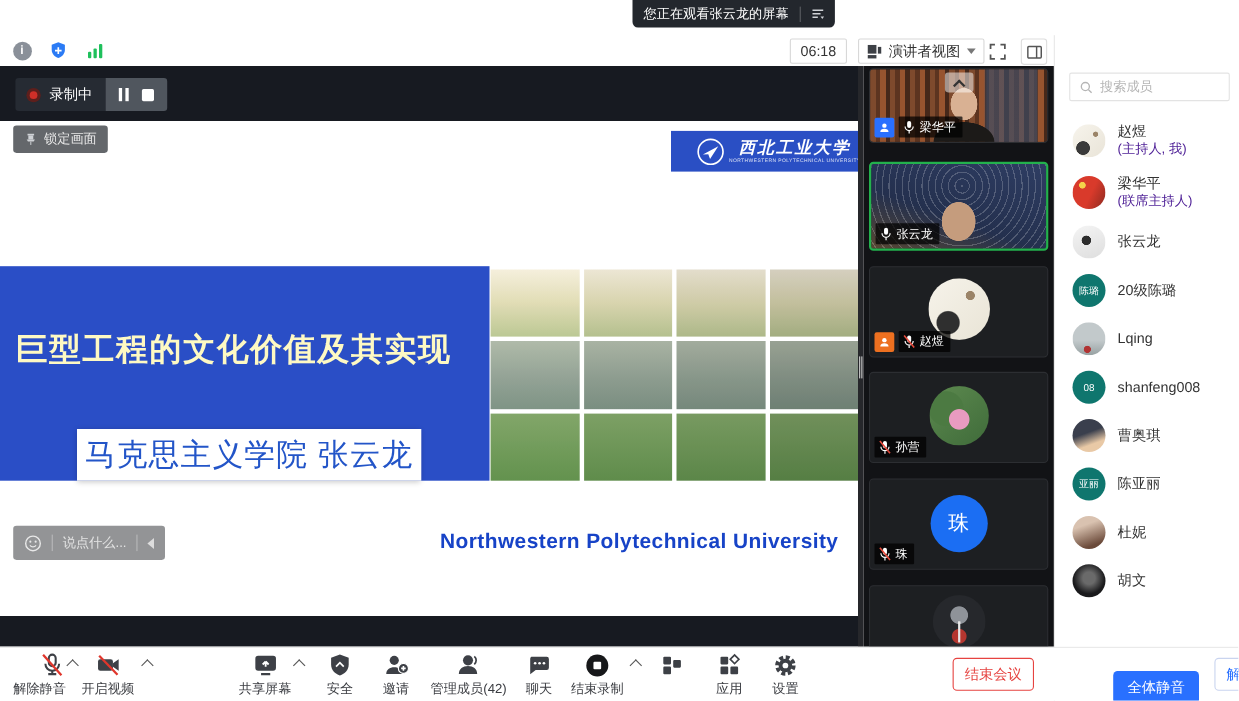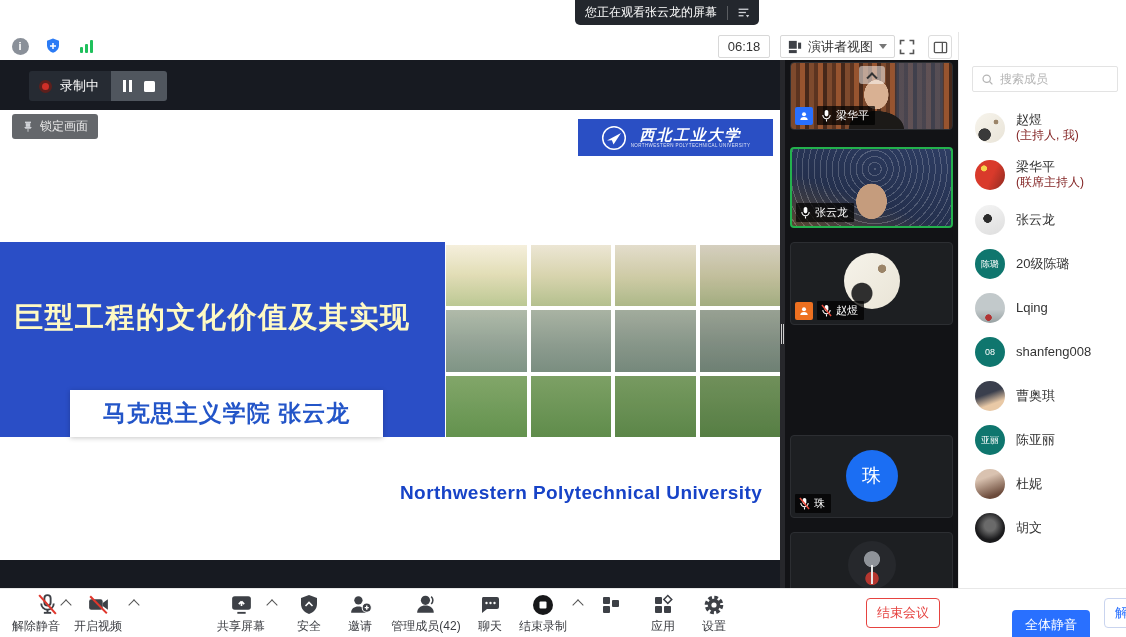--- a/index.html
+++ b/index.html
@@ -33,44 +33,44 @@
             display:flex; align-items:center; justify-content:center; cursor:pointer; background:#fff; }
   .mem-header { position:absolute; left:968px; top:38px; display:flex; align-items:center; gap:6px; font-size:13px; color:#333; }
 
   .vdiv { position:absolute; left:958px; top:32px; width:1px; height:605px; background:#e6e6e6; }
 
   
   .share-area { position:absolute; left:0; top:60px; width:780px; height:528px; background:#fff; overflow:hidden; }
   .lb-top { position:absolute; left:0; top:0; width:780px; height:50px; background:#171a21; }
   .lb-bottom { position:absolute; left:0; top:500px; width:780px; height:28px; background:#171a21; }
 
-  .rec-bar { position:absolute; left:14px; top:11px; height:30px; display:flex;margin-left:15px; }
+  .rec-bar { position:absolute; left:14px; top:11px; height:30px; display:flex; }
   .rec-left { display:flex; align-items:center; gap:8px; background:#262b33; border-radius:3px 0 0 3px; padding:0 12px 0 10px; }
   .rec-dot { width:13px; height:13px; border-radius:50%; background:#5d1f1c; position:relative; }
   .rec-dot::after { content:""; position:absolute; left:3px; top:3px; width:7px; height:7px; border-radius:50%; background:#cf2f28; }
   .rec-label { color:#fff; font-size:13px; }
   .rec-btns { display:flex; align-items:center; gap:12px; background:#50565e; border-radius:0 3px 3px 0; padding:0 12px; }
   .pause-ic { display:flex; gap:3px; cursor:pointer; }
   .pause-ic span { width:3px; height:12px; background:#fff; display:block; }
   .stop-ic { width:11px; height:11px; background:#fff; border-radius:1.5px; cursor:pointer; }
 
   .lock-pill { position:absolute; left:12px; top:54px; height:25px; background:rgba(92,95,99,.95); border-radius:3px;
                display:flex; align-items:center; gap:6px; padding:0 10px; color:#e8e8e8; font-size:12px; cursor:pointer; }
 
-  .npu-logo { position:absolute; left:578px; top:59px; width:195px; height:37px; background:#2a4fc4;
+  .npu-logo { position:absolute; left:610px; top:59px; width:195px; height:37px; background:#2a4fc4;
               display:flex; align-items:center; justify-content:center; gap:4px; }
   .npu-text { display:flex; flex-direction:column; align-items:center; }
   .npu-cn { color:#fff; font-size:15px; font-weight:bold; letter-spacing:2px; font-style:italic; line-height:16px; }
   .npu-en { color:rgba(255,255,255,.85); font-size:4.5px; letter-spacing:.4px; line-height:6px; }
 
   .slide-banner { position:absolute; left:0; top:182px; width:445px; height:195px; background:#2a4ec6; }
   .slide-title { position:absolute; left:14px; top:56px; color:#fef9c3; font-size:29px; font-weight:bold; letter-spacing:1.5px; }
   .slide-subbox { position:absolute; left:70px; top:148px; width:313px; height:47px; background:#fff;
                   box-shadow:0 1px 5px rgba(0,0,0,.22); display:flex; align-items:center; justify-content:center; }
-  .slide-sub { color:#2355c8; font-size:23px; font-weight:bold; letter-spacing:1px; }
+  .slide-sub { color:#2355c8; font-size:28px; font-weight:normal; letter-spacing:1px; }
 
   .collage { position:absolute; left:446px; top:185px; width:334px; height:192px; display:grid;
              grid-template-columns:repeat(4,1fr); grid-template-rows:repeat(3,1fr); gap:4px; }
   .ct { width:100%; height:100%; }
   .ct.r1 { background:linear-gradient(180deg,#ece6d4 0%,#d8d4ae 50%,#b4c08e 100%); }
   .ct.r2 { background:linear-gradient(180deg,#a9b3a3 0%,#8d9c8f 55%,#7a8e80 100%); }
   .ct.r3 { background:linear-gradient(180deg,#7da065 0%,#5f8c4b 100%); }
   .ct:nth-child(4n+1){ filter:brightness(1.04);} .ct:nth-child(4n+3){ filter:brightness(.96);} .ct:nth-child(4n){ filter:brightness(.9);}
 
   .slide-footer { position:absolute; left:400px; top:422px; color:#1743c7; font-size:19px; font-weight:bold; letter-spacing:.4px; }
@@ -135,21 +135,21 @@
   .searchbox { position:absolute; left:13px; top:34px; width:146px; height:26px; border:1px solid #e3e3e3; border-radius:2px;
                display:flex; align-items:center; gap:6px; padding:0 8px; background:#fff; }
   .searchbox input { border:none; outline:none; width:100px; font-size:12px; color:#a21caf; font-family:"Liberation Sans",sans-serif; }
   .searchbox input::placeholder { color:#b5b5b5; }
   .mem-list { position:absolute; left:0; top:72px; width:167px; }
   .mrow { display:flex; align-items:center; gap:11px; padding-left:16px; height:44px; cursor:pointer; }
   .mrow.tall { height:47px; }
   .m-av { width:30px; height:30px; border-radius:50%; flex:0 0 30px; }
   .m-av.txt { background:#0f766e; color:#fff; font-size:9px; display:flex; align-items:center; justify-content:center; letter-spacing:0; }
   .m-name { font-size:13px; color:#333; line-height:16px; }
-  .m-role { font-size:12px; color:#7f1d1d; line-height:15px; }
+  .m-role { font-size:12px; color:#4c1d95; line-height:15px; }
   .av0 { background:radial-gradient(circle at 32% 72%, #3a3a3a 0 20%, transparent 22%), radial-gradient(circle at 70% 30%, #9b8468 0 7%, transparent 9%), linear-gradient(135deg,#f7f4ec,#e9e4d8); }
   .av1 { background:radial-gradient(circle at 30% 28%, #f5d24a 0 9%, transparent 11%), linear-gradient(115deg,#d93a2b 55%, #8c2a20 100%); }
   .av2 { background:radial-gradient(circle at 42% 45%, #2c2c2c 0 17%, transparent 19%), linear-gradient(160deg,#f4f4f4,#dedede); }
   .av4 { background:radial-gradient(circle at 45% 82%, #b13333 0 10%, transparent 12%), linear-gradient(180deg,#c2c9cb 55%, #97a1a2); }
   .av6 { background:linear-gradient(160deg,#3a3f4d 42%, #e9c9a6 72%); }
   .av8 { background:linear-gradient(160deg,#d9c2b0 30%, #6b4a3a 82%); }
   .av10 { background:radial-gradient(circle at 50% 42%, #6a6a6a 0 24%, #1a1a1c 62%); }
 
   
   .bottom-bar { position:absolute; left:0; top:588px; width:1126px; height:49px; background:#fff; border-top:1px solid #e8e8e8; }
@@ -294,20 +294,32 @@
         <div class="ct r2"></div>
         <div class="ct r2"></div>
       <div class="ct r3"></div>
         <div class="ct r3"></div>
         <div class="ct r3"></div>
         <div class="ct r3"></div>
     </div>
 
     <div class="slide-footer">Northwestern Polytechnical University</div>
 
+    <div class="chat-bar">
+      <svg width="16" height="16" viewBox="0 0 20 20">
+          <circle cx="10" cy="10" r="8.3" fill="none" stroke="#e8e8e8" stroke-width="1.6"></circle>
+          <circle cx="7" cy="8" r="1.2" fill="#e8e8e8"></circle>
+          <circle cx="13" cy="8" r="1.2" fill="#e8e8e8"></circle>
+          <path d="M6.5 12.3a4.5 4.5 0 0 0 7 0" stroke="#e8e8e8" stroke-width="1.4" fill="none"></path>
+        </svg>
+      <span class="chat-sep"></span>
+      <span>说点什么...</span>
+      <span class="chat-sep"></span>
+      <span class="chat-collapse"></span>
+    </div>
   </div>
 
   <div class="splitter">
       <span class="h1"></span>
       <span class="h2"></span>
     </div>
 
   <div class="video-col">
 
     <div class="vtile t1">
@@ -353,20 +365,32 @@
         <svg width="11" height="13" viewBox="0 0 12 14">
             <rect x="4" y="1" width="4" height="7" rx="2" fill="#fff"></rect>
             <path d="M2 6.5a4 4 0 0 0 8 0" fill="none" stroke="#fff" stroke-width="1.2"></path>
             <line x1="6" y1="11" x2="6" y2="13.5" stroke="#fff" stroke-width="1.2"></line>
             <line x1="1" y1="1" x2="11" y2="13" stroke="#e84c3d" stroke-width="1.6"></line>
           </svg>
         <span>赵煜</span>
       </span>
     </div>
 
+    <div class="vtile t4">
+      <span class="tile-avatar av-lotus"></span>
+      <span class="namebar">
+        <svg width="11" height="13" viewBox="0 0 12 14">
+            <rect x="4" y="1" width="4" height="7" rx="2" fill="#fff"></rect>
+            <path d="M2 6.5a4 4 0 0 0 8 0" fill="none" stroke="#fff" stroke-width="1.2"></path>
+            <line x1="6" y1="11" x2="6" y2="13.5" stroke="#fff" stroke-width="1.2"></line>
+            <line x1="1" y1="1" x2="11" y2="13" stroke="#e84c3d" stroke-width="1.6"></line>
+          </svg>
+        <span>孙营</span>
+      </span>
+    </div>
 
     <div class="vtile t5">
       <span class="tile-avatar av-blue-big">珠</span>
       <span class="namebar">
         <svg width="11" height="13" viewBox="0 0 12 14">
             <rect x="4" y="1" width="4" height="7" rx="2" fill="#fff"></rect>
             <path d="M2 6.5a4 4 0 0 0 8 0" fill="none" stroke="#fff" stroke-width="1.2"></path>
             <line x1="6" y1="11" x2="6" y2="13.5" stroke="#fff" stroke-width="1.2"></line>
             <line x1="1" y1="1" x2="11" y2="13" stroke="#e84c3d" stroke-width="1.6"></line>
           </svg>

